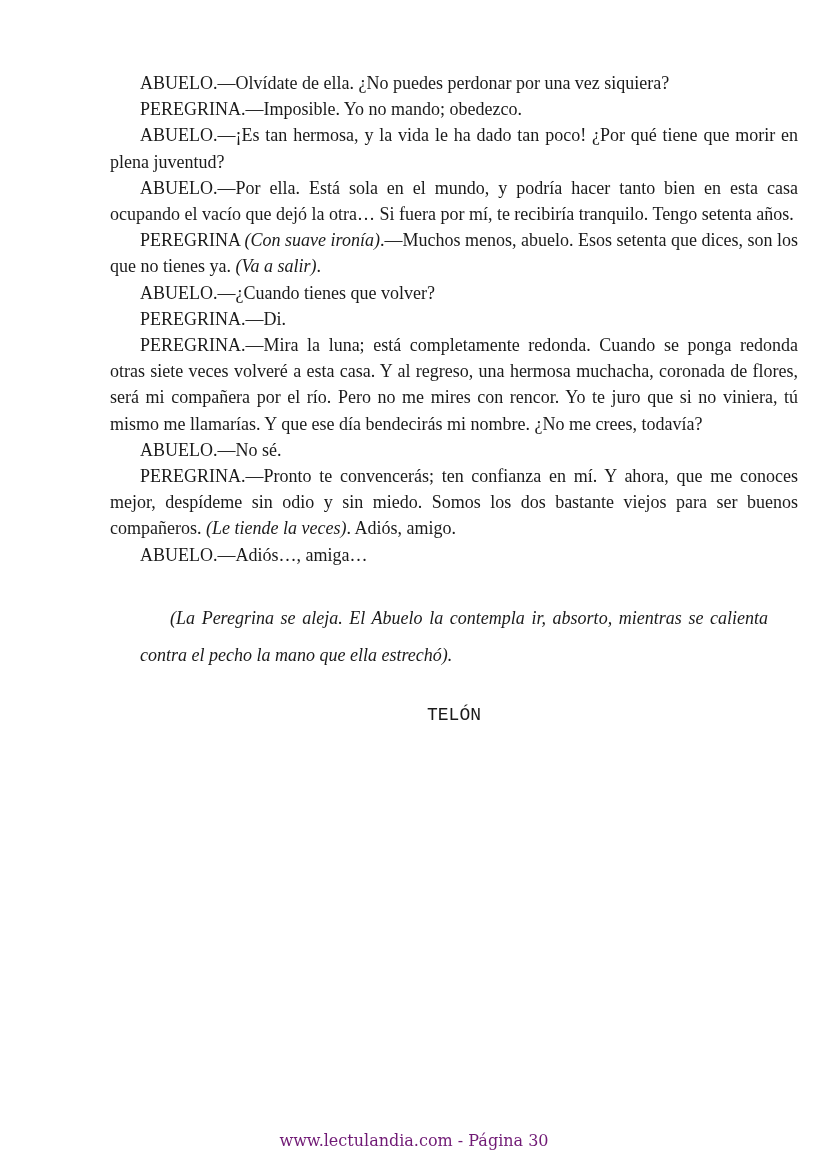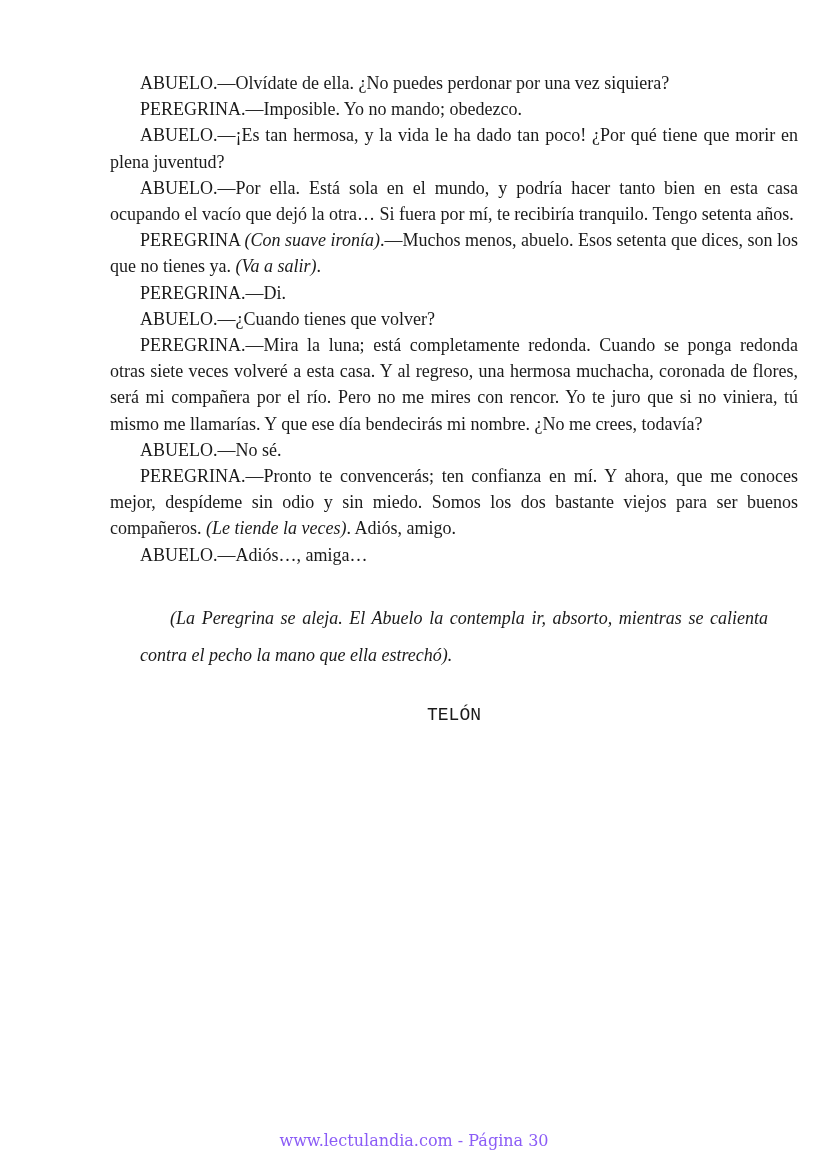--- a/index.html
+++ b/index.html
@@ -47,35 +47,35 @@
       font-family: Liberation Mono, monospace;
     }
     .footer {
       position: absolute;
       top: 1131px;
       left: 0;
       width: 828px;
       text-align: center;
       font-family: "DejaVu Serif", serif;
       font-size: 16px;
-      color: #8b5cf6;
+      color: #701a75;
     }
   </style>
 </head>
 <body>
 
 <div class="page-body">
   <div id="dialogue">
       <p class="para"><span>ABUELO.—Olvídate de ella. ¿No puedes perdonar por una vez siquiera?</span></p>
       <p class="para"><span>PEREGRINA.—Imposible. Yo no mando; obedezco.</span></p>
       <p class="para"><span>ABUELO.—¡Es tan hermosa, y la vida le ha dado tan poco! ¿Por qué tiene que morir en plena juventud?</span></p>
       <p class="para"><span>ABUELO.—Por ella. Está sola en el mundo, y podría hacer tanto bien en esta casa ocupando el vacío que dejó la otra… Si fuera por mí, te recibiría tranquilo. Tengo setenta años.</span></p>
       <p class="para"><span>PEREGRINA </span><span class="it">(Con suave ironía)</span><span>.—Muchos menos, abuelo. Esos setenta que dices, son los que no tienes ya. </span><span class="it">(Va a salir)</span><span>.</span></p>
+      <p class="para"><span>ABUELO.—¿Cuando tienes que volver?</span></p>
       <p class="para"><span>PEREGRINA.—Di.</span></p>
-      <p class="para"><span>ABUELO.—¿Cuando tienes que volver?</span></p>
       <p class="para"><span>PEREGRINA.—Mira la luna; está completamente redonda. Cuando se ponga redonda otras siete veces volveré a esta casa. Y al regreso, una hermosa muchacha, coronada de flores, será mi compañera por el río. Pero no me mires con rencor. Yo te juro que si no viniera, tú mismo me llamarías. Y que ese día bendecirás mi nombre. ¿No me crees, todavía?</span></p>
       <p class="para"><span>ABUELO.—No sé.</span></p>
       <p class="para"><span>PEREGRINA.—Pronto te convencerás; ten confianza en mí. Y ahora, que me conoces mejor, despídeme sin odio y sin miedo. Somos los dos bastante viejos para ser buenos compañeros. </span><span class="it">(Le tiende la veces)</span><span>. Adiós, amigo.</span></p>
       <p class="para"><span>ABUELO.—Adiós…, amiga…</span></p>
     </div>
 
   <p class="stage-final">(La Peregrina se aleja. El Abuelo la contempla ir, absorto, mientras se calienta contra el pecho la mano que ella estrechó).</p>
 
   <p class="telon">TELÓN</p>
 </div>

